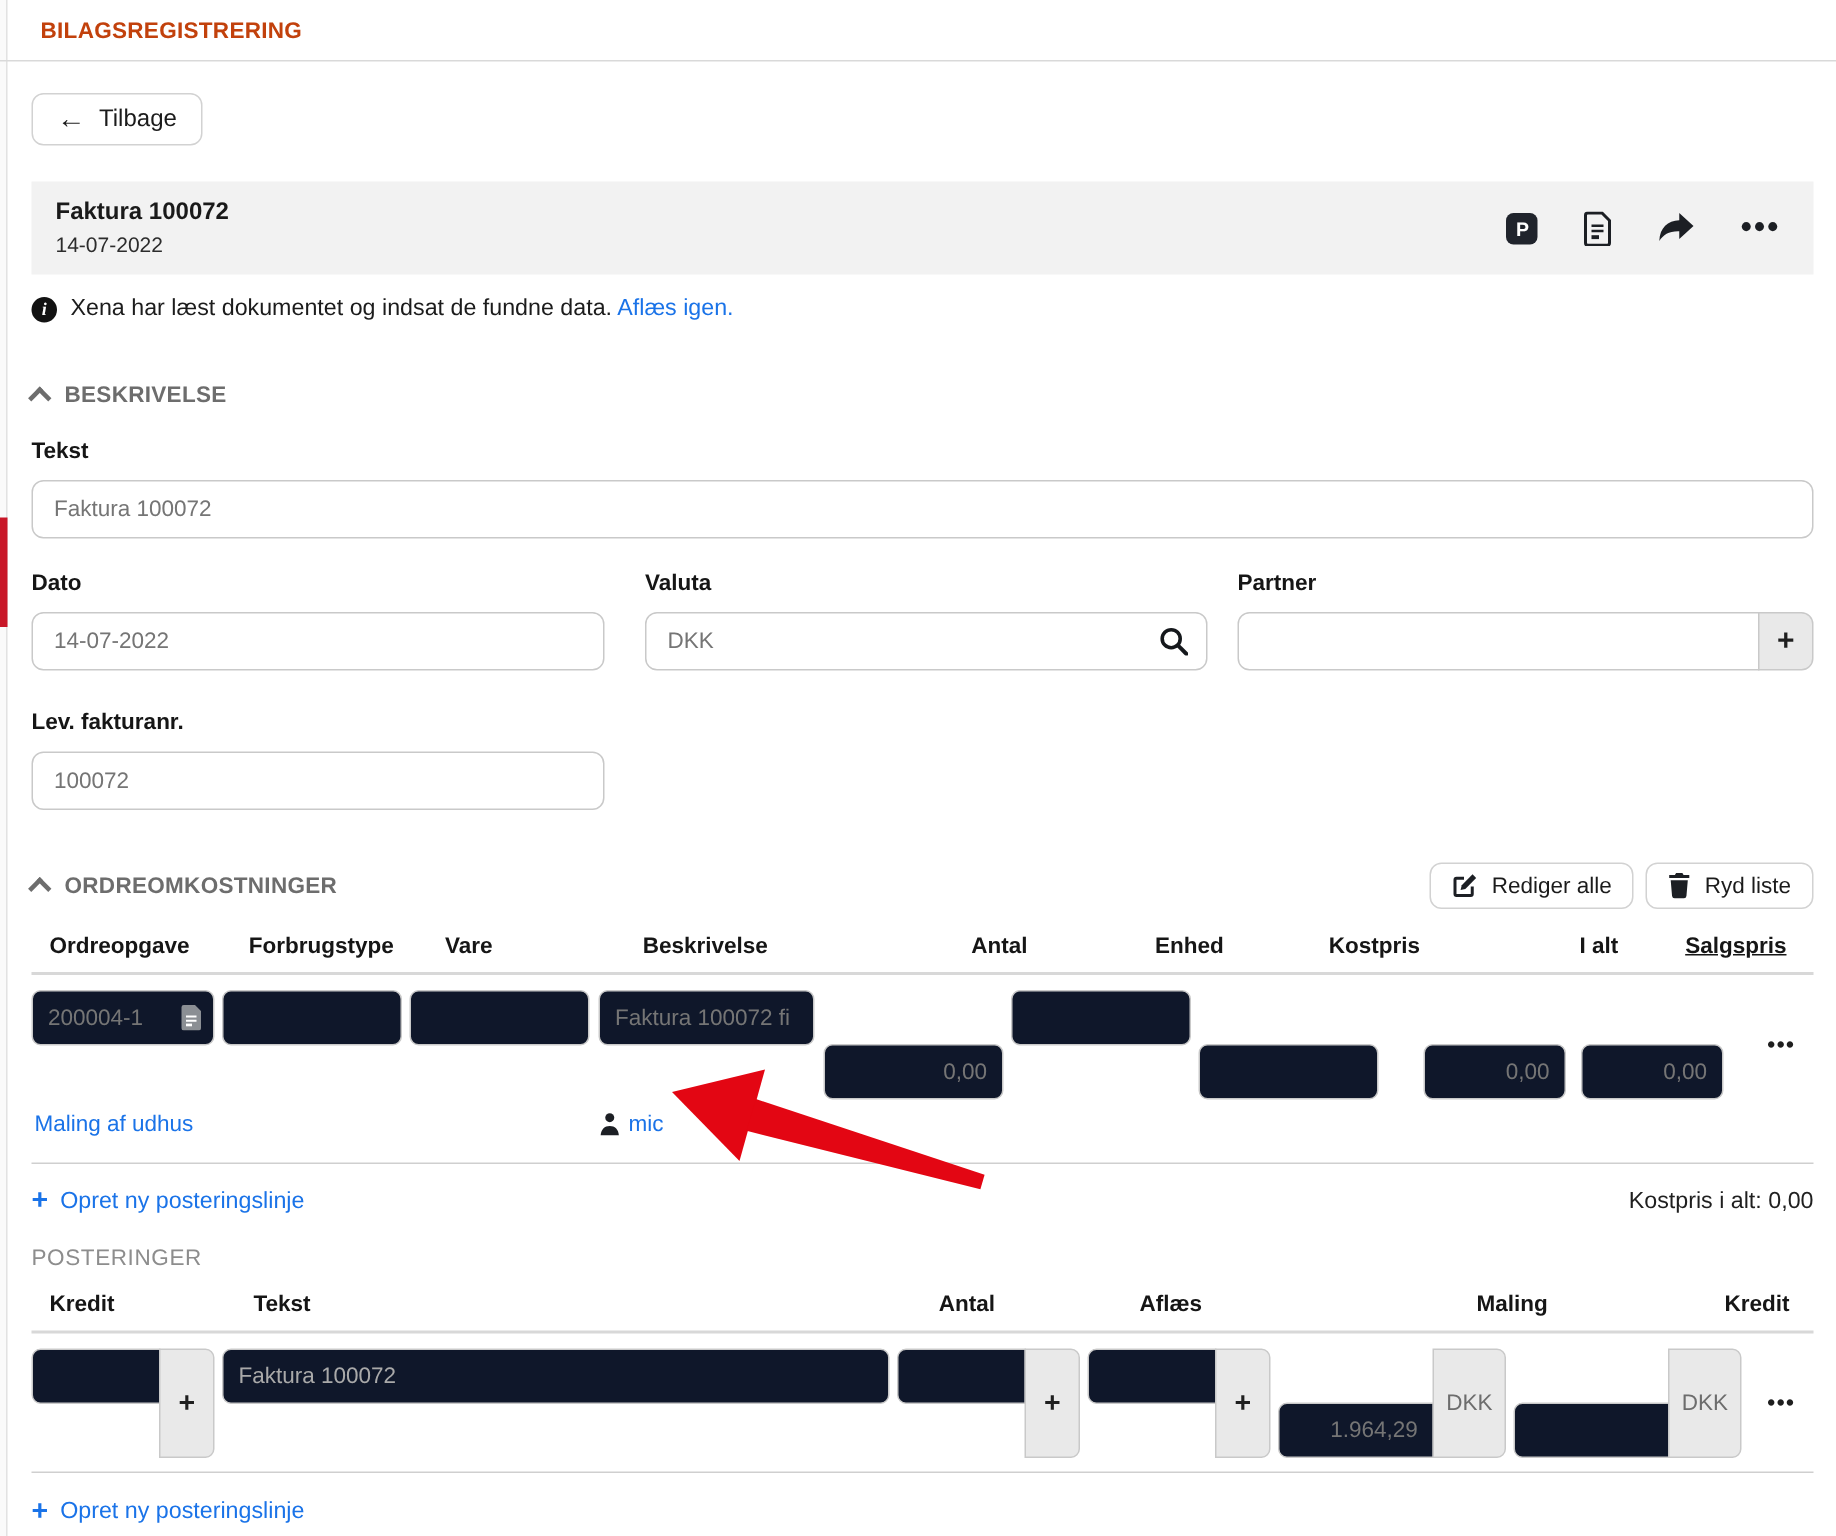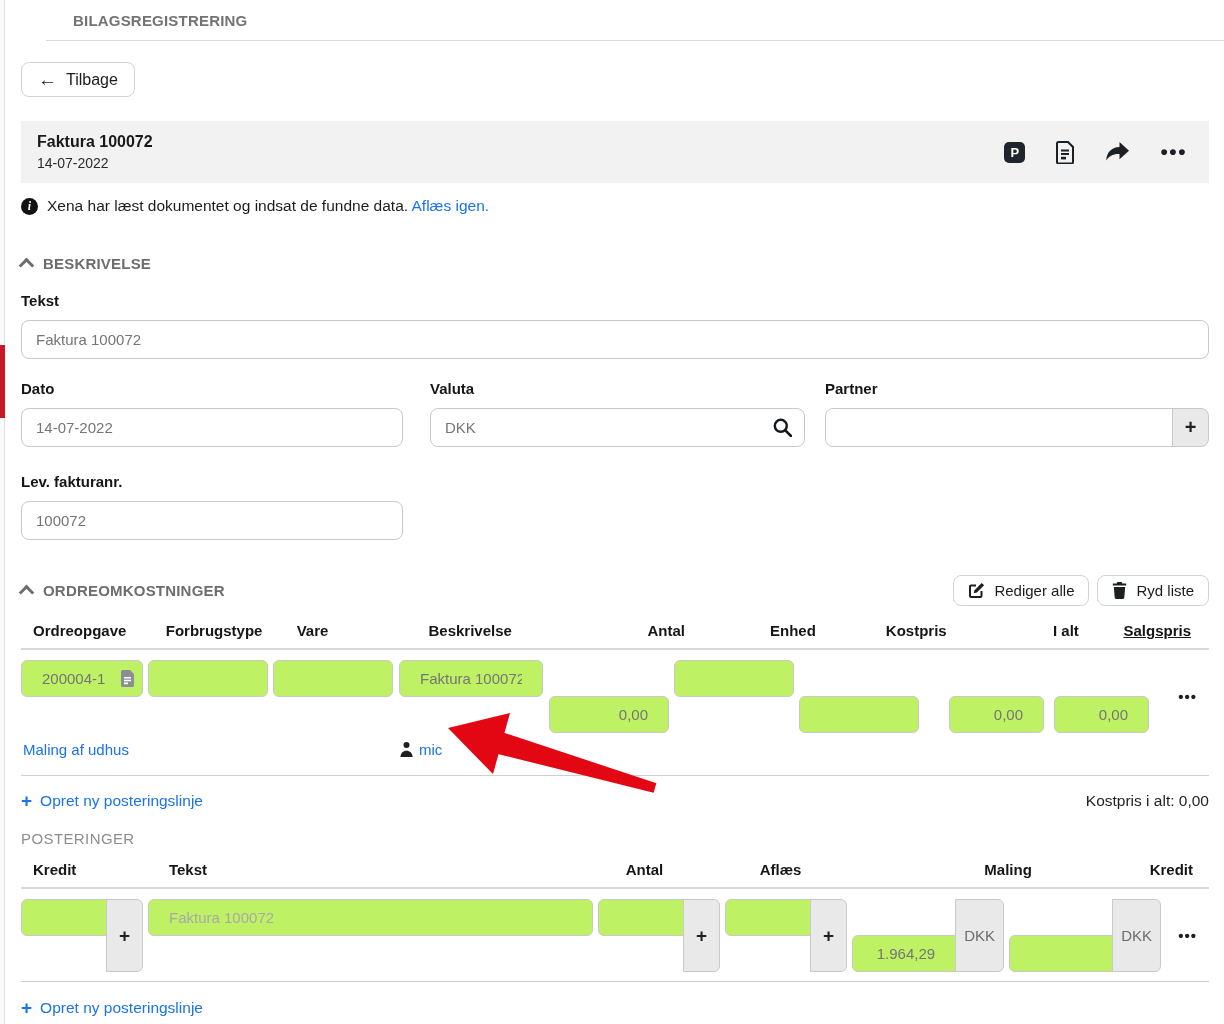--- a/index.html
+++ b/index.html
@@ -1,21 +1,21 @@
 <!DOCTYPE html>
 <html><head>
 <meta charset="utf-8">
 <style>
   html,body{margin:0;padding:0;background:#fff;}
   body{font-family:"Liberation Sans",sans-serif;color:#212529;}
   .page{position:relative;width:1224px;height:1024px;background:#fff;overflow:hidden;}
   .left-strip{position:absolute;left:0;top:0;width:4px;height:100%;background:#fafafa;border-right:1px solid #e2e2e2;z-index:1;}
   .red-bar{position:absolute;left:0;top:345px;width:5px;height:73px;background:#c81728;z-index:6;}
 
-  .topbar{position:relative;z-index:2;height:40px;border-bottom:1px solid #d9d9d9;display:flex;align-items:center;padding-left:27px;font-size:15px;font-weight:700;color:#737373;letter-spacing:.2px;margin-left:46px;}
+  .topbar{position:relative;z-index:2;height:40px;border-bottom:1px solid #d9d9d9;display:flex;align-items:center;padding-left:27px;font-size:15px;font-weight:700;color:#c2410c;letter-spacing:.2px;}
 
   .content{position:relative;z-index:2;padding:0 15px 0 21px;}
 
   .btn{display:inline-flex;align-items:center;border:1px solid #d2d2d2;border-radius:8px;background:#fff;color:#1b1b1b;cursor:pointer;font-family:inherit;}
   .btn-back{margin-top:21px;gap:9px;padding:7px 16px;font-size:16px;}
   .back-arrow{font-size:19px;font-weight:700;line-height:1;}
 
   .docbar{margin-top:24px;background:#f2f2f2;padding:12px 22px 12px 16px;display:flex;justify-content:space-between;align-items:center;}
   .docbar-title{font-size:16px;font-weight:700;color:#1a1a1a;}
   .docbar-date{font-size:14px;margin-top:4px;color:#2c2c2c;}
@@ -56,21 +56,21 @@
   .ohead,.khead{display:flex;font-weight:700;font-size:15px;color:#161616;padding-bottom:9px;border-bottom:2px solid #d8d8d8;white-space:nowrap;}
   .ohead{margin-top:16px;}
   .orow,.krow{display:flex;margin-top:10px;}
   .hl{padding-left:12px;}
   .hr{text-align:right;padding-right:12px;}
   .oc1{width:122px;}.oc2{width:120px;margin-left:5px;}.oc3{width:120px;margin-left:5px;}
   .oc4{width:144px;margin-left:6px;}.oc5{width:120px;margin-left:6px;}.oc6{width:120px;margin-left:5px;}
   .oc7{width:120px;margin-left:5px;}.oc8{width:95px;margin-left:30px;}.oc9{width:95px;margin-left:10px;text-decoration:underline;}
   .ocm,.kcm{flex:1;display:flex;align-items:center;justify-content:flex-end;padding-right:6px;}
   .cell-dots{font-size:15px;font-weight:700;letter-spacing:1px;color:#1f1f1f;background:none;border:none;cursor:pointer;line-height:.6;}
-  .cin{height:37px;border:1px solid #c9c9c9;border-radius:6px;width:100%;box-sizing:border-box;padding:0 20px;font-size:15px;color:#757575;font-family:inherit;background:#bef264;}
+  .cin{height:37px;border:1px solid #c9c9c9;border-radius:6px;width:100%;box-sizing:border-box;padding:0 10px;font-size:15px;color:#757575;font-family:inherit;background:#0f172a;}
   .cin.num{text-align:right;margin-top:36px;}
   .cell-wrap{position:relative;}
   .cell-wrap .cin{padding-right:30px;}
   .cell-doc-ic{position:absolute;right:8px;top:10px;}
 
   .olinks{position:relative;height:23px;margin-top:7px;font-size:15px;}
   .olink-task{position:absolute;left:2px;top:1px;}
   .olink-user{position:absolute;left:379px;top:1px;display:flex;align-items:center;gap:6px;}
   .row-sep{border-bottom:1px solid #cfcfcf;margin-top:12px;}
 

